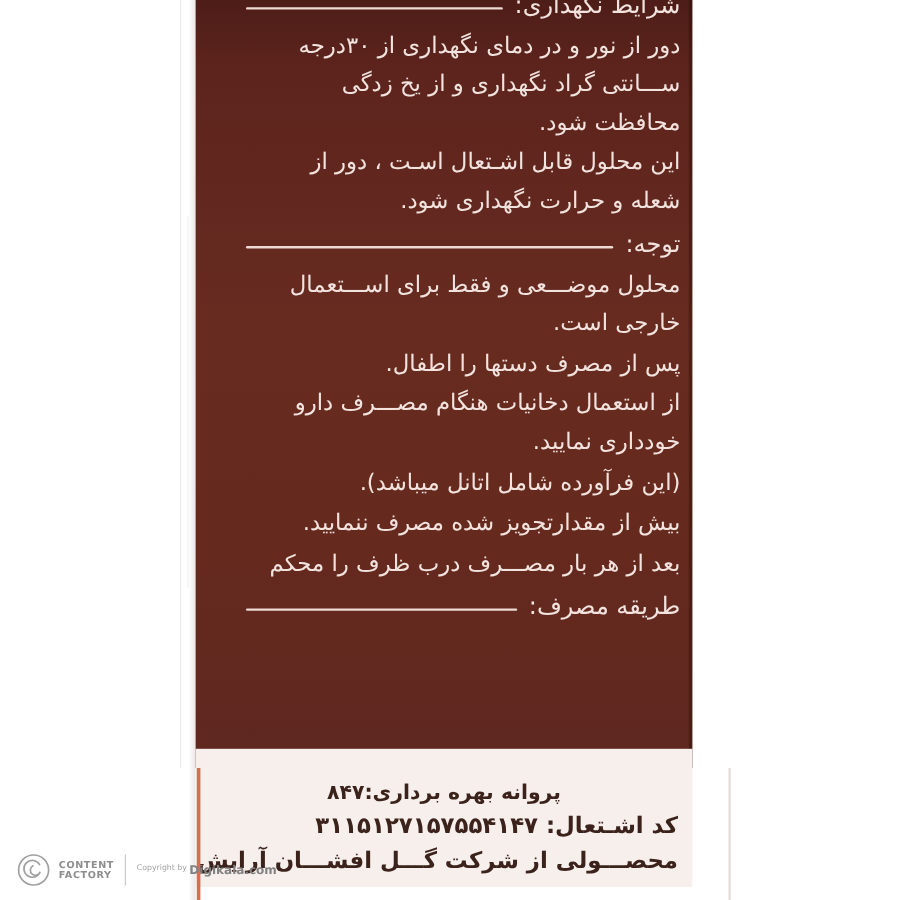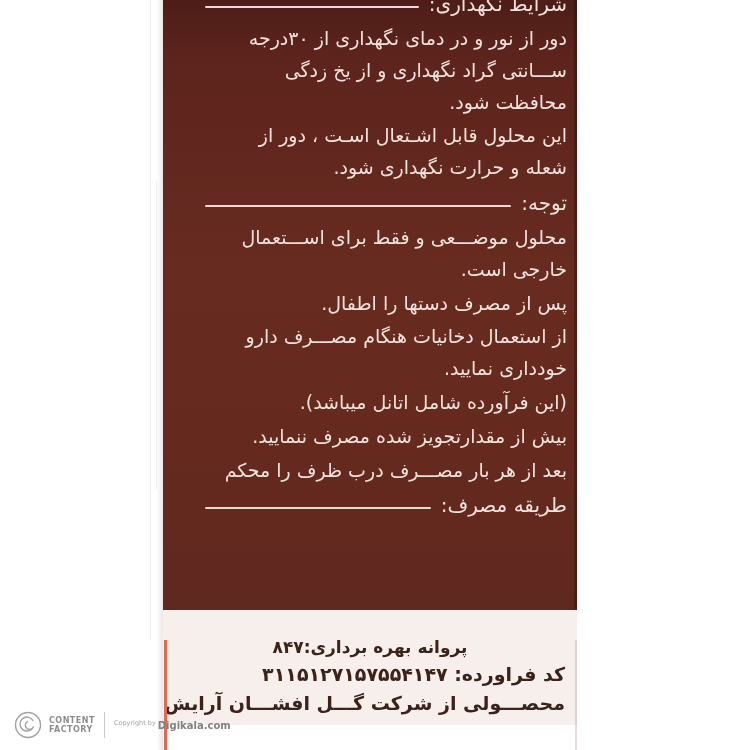--- a/index.html
+++ b/index.html
@@ -8,40 +8,40 @@
     background:#ffffff;
     font-family:"DejaVu Sans",sans-serif;
   }
   
   .crease1{position:absolute;left:150px;top:0;width:1px;height:640px;background:#eeeceb;}
   .crease2{position:absolute;left:156px;top:180px;width:1px;height:310px;background:#f3f1f0;}
   .box-left-shade{position:absolute;left:157px;top:0;width:6px;height:750px;
     background:linear-gradient(90deg,rgba(0,0,0,0) 0%,rgba(110,80,70,0.14) 100%);}
 
   
-  .box{position:absolute;left:163px;top:0;width:414px;height:750px;}
+  .box{position:absolute;left:163px;top:0;width:414px;height:750px;padding-left:32px;}
 
   
   .brown-panel{
     position:absolute;left:0;top:0;width:414px;height:640px;overflow:hidden;
     box-sizing:border-box;padding:0 10px 0 42px;direction:rtl;
     background:linear-gradient(180deg,#4e1d18 0%,#5d241d 9%,#672b20 42%,#65291e 72%,#5e2820 100%);
     color:var(--panel-text,#f2e3de);
   }
   .brown-panel .edge-dark{position:absolute;left:auto;right:0;top:0;width:3px;height:640px;background:rgba(35,8,6,0.35);}
   .line{line-height:31.8px;white-space:nowrap;text-align:right;font-size:19px;}
   .para{margin:0 0 2px 0;}
   .heading{display:flex;direction:rtl;align-items:center;gap:10px;line-height:34px;
     font-size:20px;margin:2px 0 2px 0;}
   .heading-first{margin-top:-13px;}
   .h-text{white-space:nowrap;}
   .h-rule{flex:1;height:2px;background:#eddad4;border-radius:1px;position:relative;top:3px;min-width:30px;}
 
   
-  .white-strip{position:absolute;left:0;top:610px;width:414px;height:115px;
+  .white-strip{position:absolute;left:0;top:624px;width:414px;height:115px;
     background:var(--footer-bg,#f7efec);box-sizing:border-box;padding:28px 12px 0 12px;}
   .accent-line{position:absolute;left:1px;top:640px;width:3px;height:110px;background:var(--accent-red,#dd6a52);}
   .strip-edge{position:absolute;right:0;top:640px;width:2px;height:110px;background:rgba(150,120,110,0.25);}
   .f1{direction:rtl;text-align:center;font-size:17px;font-weight:bold;line-height:18px;
     color:var(--footer-text,#3b231c);}
   .f2{direction:rtl;text-align:right;font-size:19px;font-weight:bold;line-height:24px;
     margin-top:6px;color:var(--footer-text,#3b231c);white-space:nowrap;}
   .f2 .digits{letter-spacing:4px;}
   .f3{direction:rtl;text-align:right;font-size:19px;font-weight:bold;line-height:24px;
     margin-top:5px;color:var(--footer-text,#3b231c);white-space:nowrap;}
@@ -122,21 +122,21 @@
 
 
     <div class="edge-dark"></div>
   </div>
 
   <div class="white-strip">
     <div class="f1">
       <span>پروانه بهره برداری:</span><span>۸۴۷</span>
     </div>
     <div class="f2">
-      <span>کد فراورده:</span>
+      <span>کد اشـتعال:</span>
       <span class="digits">۳۱۱۵۱۲۷۱۵۷۵۵۴۱۴۷</span>
     </div>
     <div class="f3">محصـــولی از شرکت گـــل افشـــان آرایش</div>
   </div>
 
   <div class="accent-line"></div>
   <div class="strip-edge"></div>
 </div>
 
 <div class="watermark">

